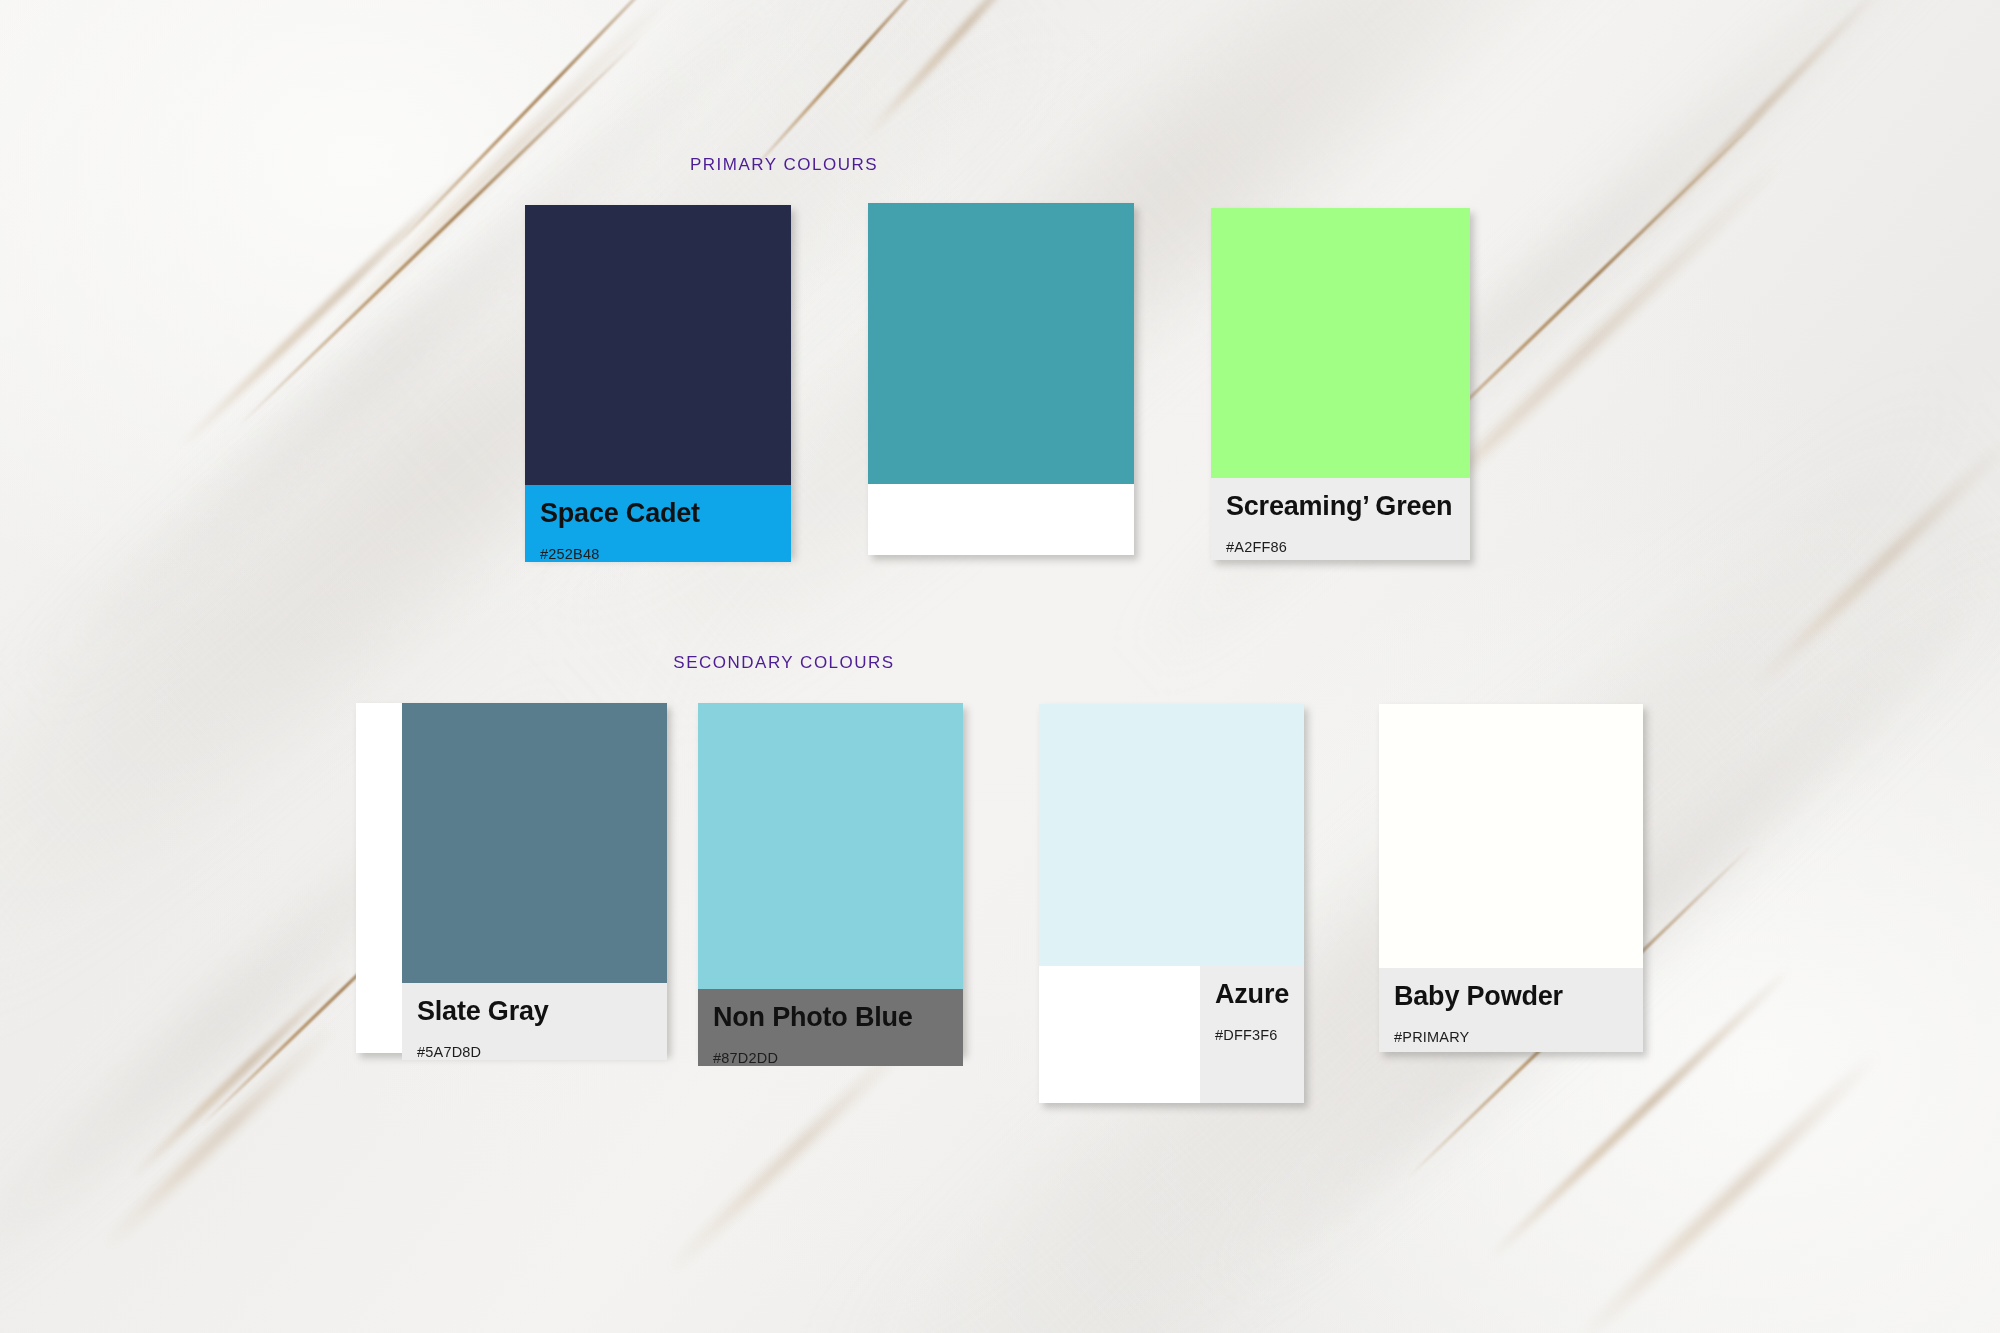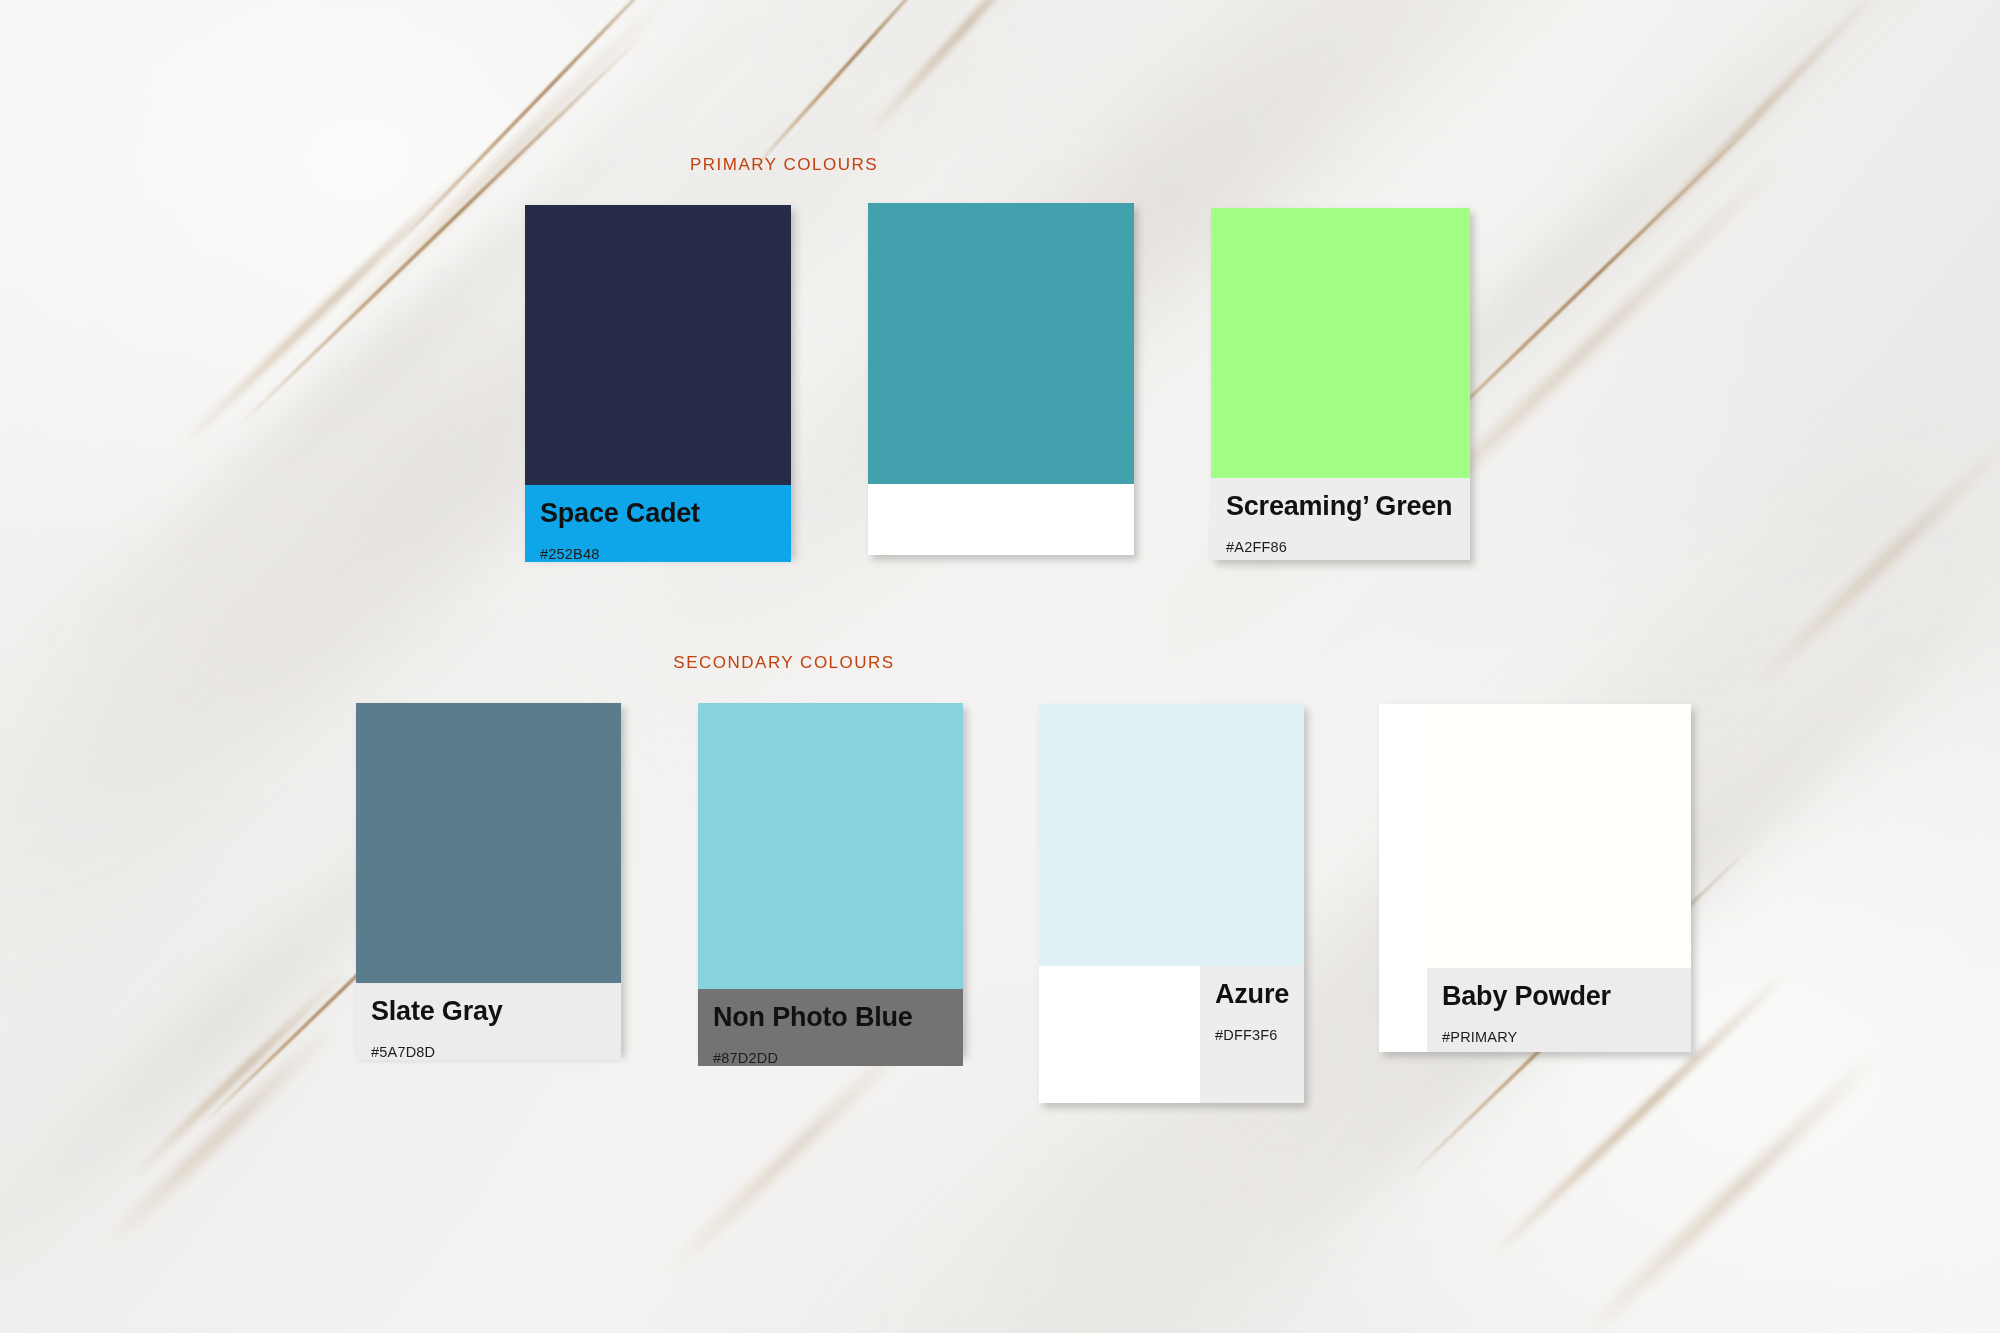--- a/index.html
+++ b/index.html
@@ -35,21 +35,21 @@
     position:absolute;
     background:linear-gradient(90deg,rgba(176,136,86,0) 0%,rgba(170,129,78,.85) 35%,rgba(150,110,62,.9) 55%,rgba(176,136,86,0) 100%);
     filter:blur(1.1px);
   }
   #marble .gold.soft2{filter:blur(3.5px);opacity:.55;}
   #marble .gold.faint{filter:blur(6px);opacity:.32;}
 
   
   .section-title{
     position:absolute;
-    font-size:17px;letter-spacing:1.5px;color:#c2410c;
+    font-size:17px;letter-spacing:1.5px;color:#4c1d95;
     font-weight:400;white-space:nowrap;
     text-align:center;
   }
 
   
   .card{
     position:absolute;
     background:#ffffff;
     box-shadow:4px 5px 7px rgba(90,88,85,.30);
     display:flex;flex-direction:column;
@@ -124,21 +124,21 @@
 <div class="card" style="left:1211px;top:208px;width:259px;height:352px;">
   <div class="chip" style="height:270px;background:#A2FF86;"></div>
   <div class="meta" style="background:#ededed;">
     <div class="cname">Screaming’ Green</div>
     <div class="chex">#A2FF86</div>
   </div>
 </div>
 
 <div class="section-title" style="left:0;top:653px;width:1568px;">SECONDARY COLOURS</div>
 
-<div class="card" style="left:356px;top:703px;width:265px;height:350px;">
+<div class="card" style="left:356px;top:703px;width:265px;height:350px;padding-left:46px;">
   <div class="chip" style="height:280px;background:#5A7D8D;"></div>
   <div class="meta" style="background:#ececec;">
     <div class="cname">Slate Gray</div>
     <div class="chex">#5A7D8D</div>
   </div>
 </div>
 
 <div class="card" style="left:698px;top:703px;width:265px;height:350px;">
   <div class="chip" style="height:286px;background:#87D2DD;"></div>
   <div class="meta" style="background:#737373;">
@@ -148,19 +148,19 @@
 </div>
 
 <div class="card" style="left:1039px;top:704px;width:265px;height:399px;align-items:flex-end;">
   <div class="chip" style="height:262px;background:#DFF3F6;"></div>
   <div class="meta" style="background:#ededed;">
     <div class="cname">Azure</div>
     <div class="chex">#DFF3F6</div>
   </div>
 </div>
 
-<div class="card" style="left:1379px;top:704px;width:264px;height:348px;padding-left:48px;">
+<div class="card" style="left:1379px;top:704px;width:264px;height:348px;">
   <div class="chip" style="height:264px;background:#FFFFFC;"></div>
   <div class="meta" style="background:#ececec;">
     <div class="cname">Baby Powder</div>
     <div class="chex">#PRIMARY</div>
   </div>
 </div>
 
 </body></html>

